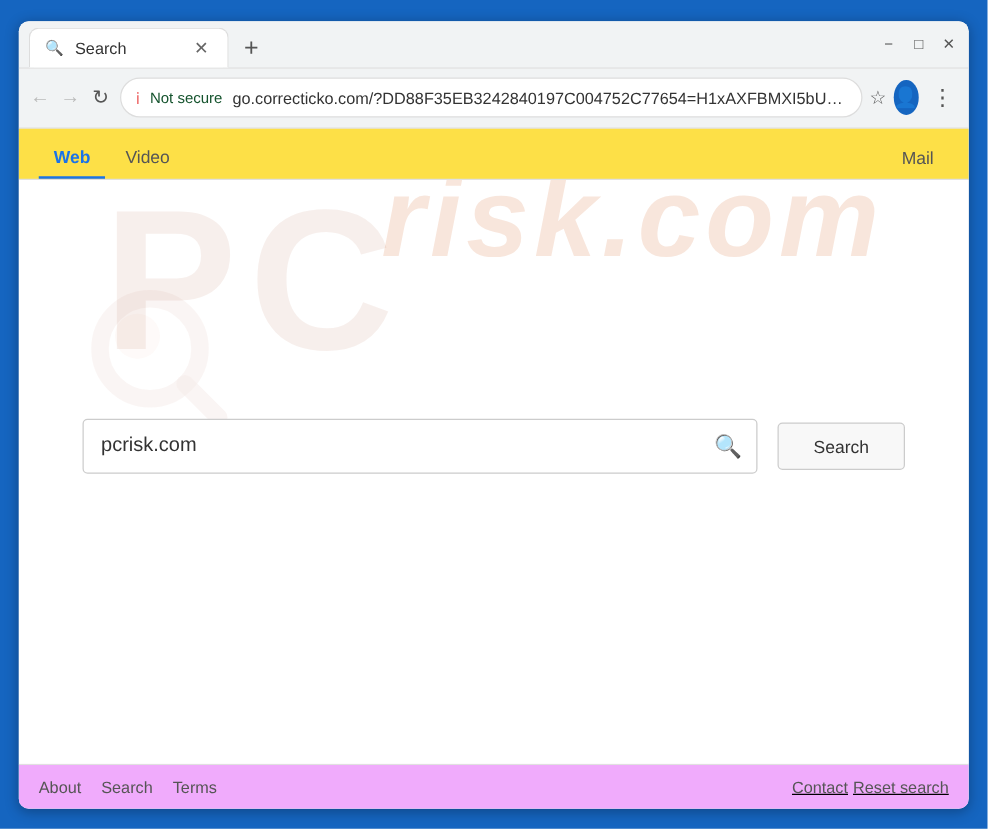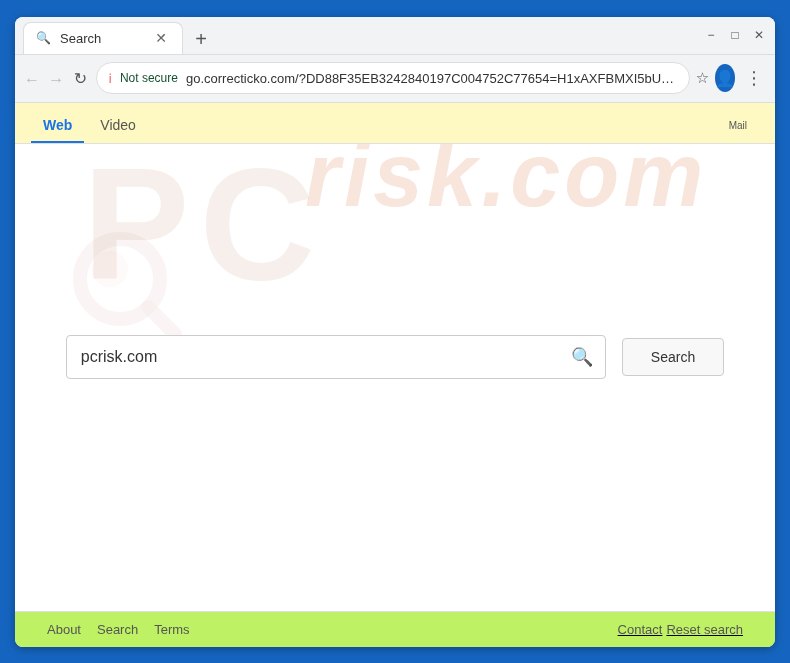--- a/index.html
+++ b/index.html
@@ -179,39 +179,39 @@
       color: #555;
       cursor: pointer;
       padding: 0 4px;
     }
     
     .nav-tabs {
       display: flex;
       align-items: center;
       padding: 6px 16px 0;
       border-bottom: 1px solid #e0e0e0;
-      background: #fef9c3;
+      background: #fde047;
     }
     .nav-tab {
       padding: 8px 12px;
       font-size: 14px;
       color: #555;
       cursor: pointer;
       border-bottom: 2px solid transparent;
       margin-right: 4px;
     }
     .nav-tab.active {
       color: #1a73e8;
       border-bottom: 2px solid #1a73e8;
       font-weight: bold;
     }
     .nav-tab-mail {
       margin-left: auto;
       padding: 8px 12px;
-      font-size: 10px;
+      font-size: 14px;
       color: #555;
       cursor: pointer;
     }
     
     .main-content {
       flex: 1;
       display: flex;
       flex-direction: column;
       align-items: center;
       justify-content: center;
@@ -296,25 +296,25 @@
       background: #f8f8f8;
       border: 1px solid #ccc;
       border-radius: 4px;
       font-size: 14px;
       color: #333;
       cursor: pointer;
     }
     
     .footer {
       height: 36px;
-      background: #bef264;
+      background: #f0abfc;
       border-top: 1px solid #e0e0e0;
       display: flex;
       align-items: center;
-      padding: 0 32px;
+      padding: 0 16px;
     }
     .footer-left {
       display: flex;
       gap: 16px;
     }
     .footer-link {
       font-size: 13px;
       color: #555;
       cursor: pointer;
       text-decoration: none;

